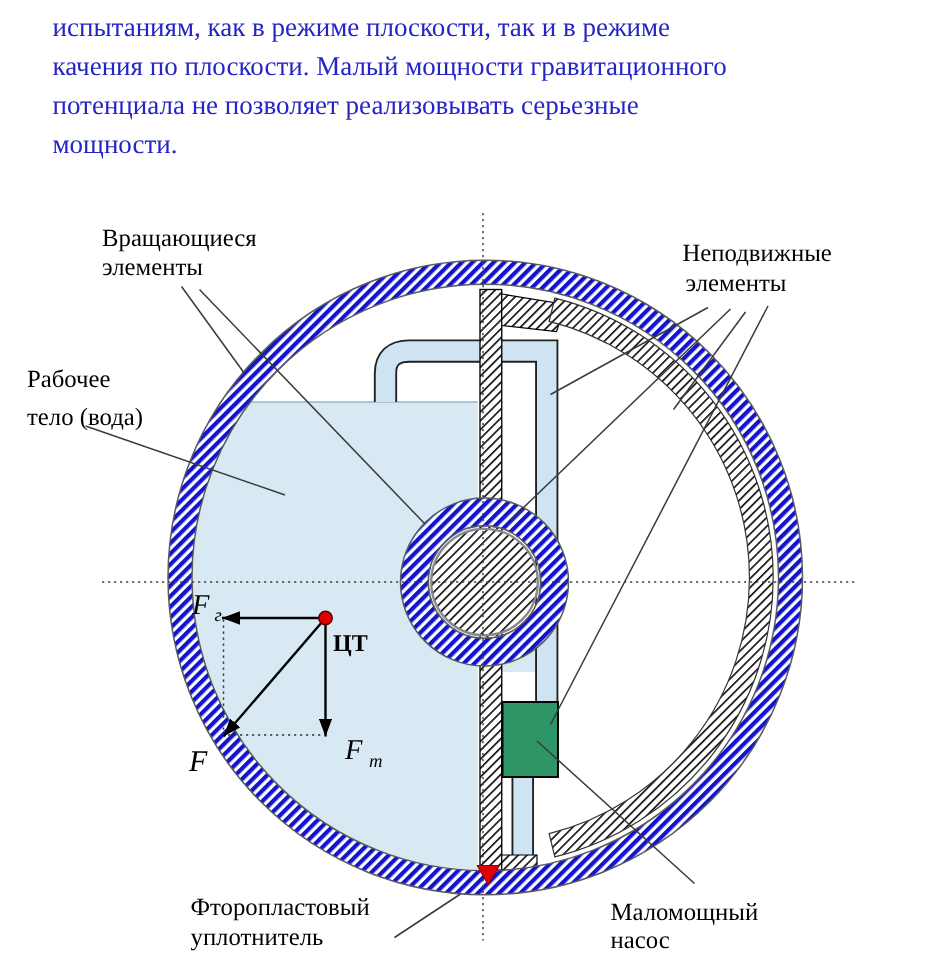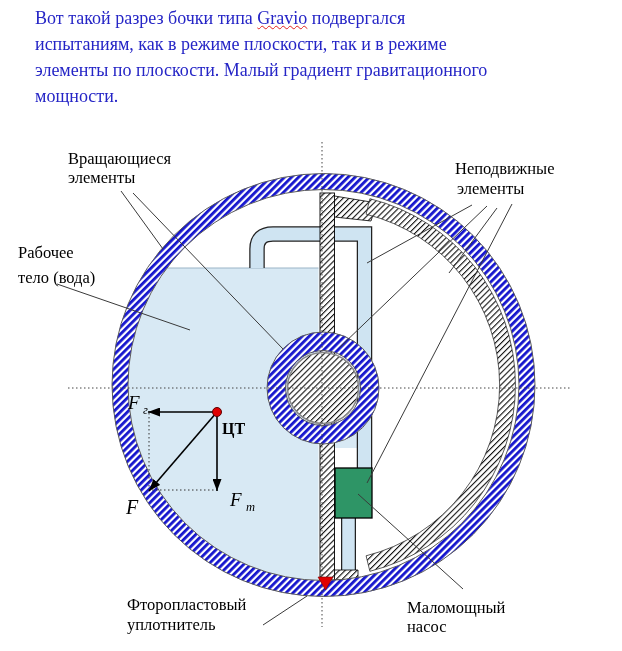--- a/index.html
+++ b/index.html
@@ -15,23 +15,23 @@
   .fmain{font-size:19px;font-style:italic;}
   .fbig{font-size:20px;font-style:italic;}
   .fsub{font-size:12.5px;font-style:italic;}
 </style>
 </head>
 <body>
 
 <div class="stage">
 
   <div class="intro">
-    <div><span>Вот такой разрез бочки типа </span><span class="gravio">Gravio</span><span> подвергался</span></div>
     <div>испытаниям, как в режиме плоскости, так и в режиме</div>
-    <div>элементы по плоскости. Малый градиент гравитационного</div>
+    <div>качения по плоскости. Малый мощности гравитационного</div>
+    <div>потенциала не позволяет реализовывать серьезные</div>
     <div>мощности.</div>
   </div>
 
   <svg width="622" height="651" viewBox="0 0 622 651" style="position:absolute;left:0;top:0;">
     <defs>
       <pattern id="pBlue" width="5" height="5" patternUnits="userSpaceOnUse" patternTransform="rotate(45)">
         <rect width="5" height="5" fill="#ffffff"></rect>
         <rect width="2.8" height="5" fill="#1414cd"></rect>
       </pattern>
       <pattern id="pBlack" width="4.2" height="4.2" patternUnits="userSpaceOnUse" patternTransform="rotate(45)">

